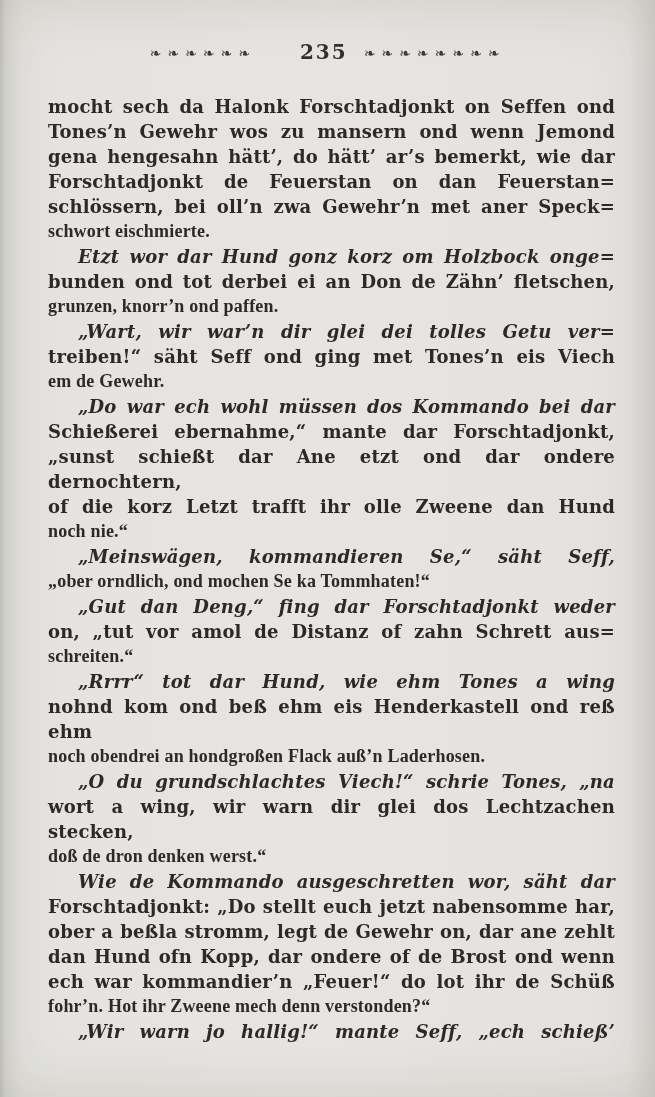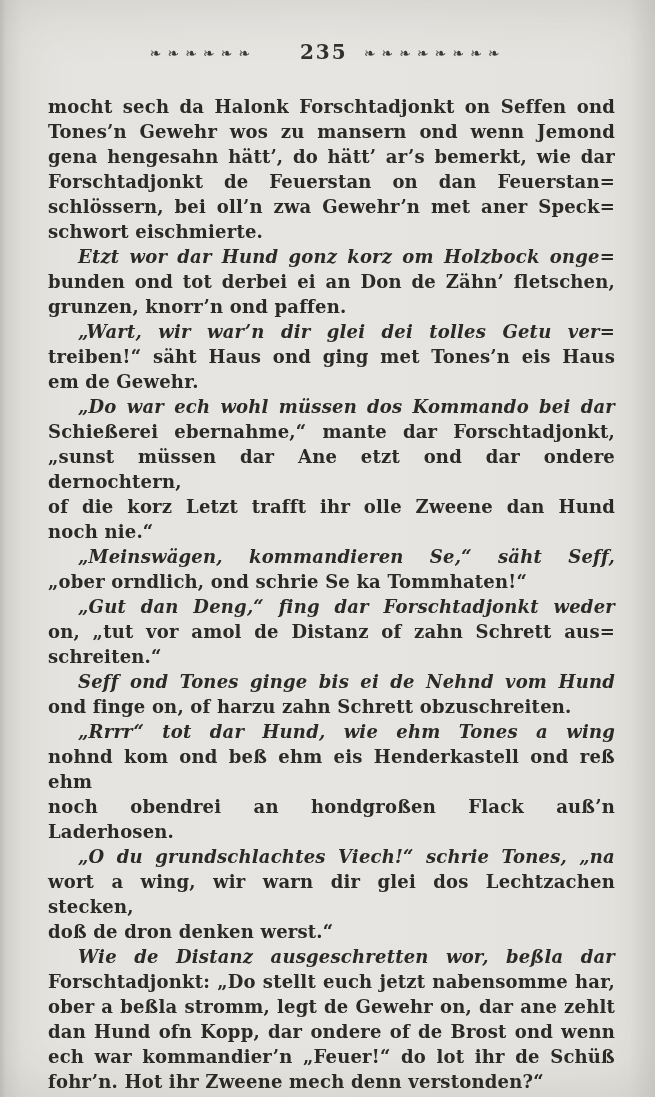--- a/index.html
+++ b/index.html
@@ -32,21 +32,21 @@
     letter-spacing:0.2px;
   }
   .para{margin:0;}
   .line{
     text-align:justify;
     text-align-last:justify;
     white-space:normal;
     min-height:25px;
   }
   .line.indent{padding-left:30px;font-style:italic;}
-  .line.last{text-align-last:left;}
+  .line.last{text-align-last:left;font-family:Liberation Serif, serif;}
 </style>
 </head>
 <body>
 
 <div class="page">
 
   <div class="header">
     <span class="ornament">❧❧❧❧❧❧</span>
     <span class="page-number">235</span>
     <span class="ornament">❧❧❧❧❧❧❧❧</span>
@@ -61,55 +61,51 @@
         <div class="line">schlössern, bei oll’n zwa Gewehr’n met aner Speck=</div>
         <div class="line last">schwort eischmierte.</div>
       </div>
       <div class="para">
         <div class="line indent">Etzt wor dar Hund gonz korz om Holzbock onge=</div>
         <div class="line">bunden ond tot derbei ei an Don de Zähn’ fletschen,</div>
         <div class="line last">grunzen, knorr’n ond paffen.</div>
       </div>
       <div class="para">
         <div class="line indent">„Wart, wir war’n dir glei dei tolles Getu ver=</div>
-        <div class="line">treiben!“ säht Haus ond ging met Tones’n eis Haus</div>
+        <div class="line">treiben!“ säht Seff ond ging met Tones’n eis Viech</div>
         <div class="line last">em de Gewehr.</div>
       </div>
       <div class="para">
         <div class="line indent">„Do war ech wohl müssen dos Kommando bei dar</div>
         <div class="line">Schießerei ebernahme,“ mante dar Forschtadjonkt,</div>
-        <div class="line">„sunst müssen dar Ane etzt ond dar ondere dernochtern,</div>
+        <div class="line">„sunst schießt dar Ane etzt ond dar ondere dernochtern,</div>
         <div class="line">of die korz Letzt trafft ihr olle Zweene dan Hund</div>
         <div class="line last">noch nie.“</div>
       </div>
       <div class="para">
         <div class="line indent">„Meinswägen, kommandieren Se,“ säht Seff,</div>
-        <div class="line last">„ober orndlich, ond schrie Se ka Tommhaten!“</div>
+        <div class="line last">„ober orndlich, ond mochen Se ka Tommhaten!“</div>
       </div>
       <div class="para">
         <div class="line indent">„Gut dan Deng,“ fing dar Forschtadjonkt weder</div>
         <div class="line">on, „tut vor amol de Distanz of zahn Schrett aus=</div>
         <div class="line last">schreiten.“</div>
-      </div>
-      <div class="para">
-        <div class="line indent">Seff ond Tones ginge bis ei de Nehnd vom Hund</div>
-        <div class="line last">ond finge on, of harzu zahn Schrett obzuschreiten.</div>
       </div>
       <div class="para">
         <div class="line indent">„Rrrr“ tot dar Hund, wie ehm Tones a wing</div>
         <div class="line">nohnd kom ond beß ehm eis Henderkastell ond reß ehm</div>
         <div class="line last">noch obendrei an hondgroßen Flack auß’n Laderhosen.</div>
       </div>
       <div class="para">
         <div class="line indent">„O du grundschlachtes Viech!“ schrie Tones, „na</div>
         <div class="line">wort a wing, wir warn dir glei dos Lechtzachen stecken,</div>
         <div class="line last">doß de dron denken werst.“</div>
       </div>
       <div class="para">
-        <div class="line indent">Wie de Distanz ausgeschretten wor, beßla dar</div>
+        <div class="line indent">Wie de Kommando ausgeschretten wor, säht dar</div>
         <div class="line">Forschtadjonkt: „Do stellt euch jetzt nabensomme har,</div>
         <div class="line">ober a beßla stromm, legt de Gewehr on, dar ane zehlt</div>
         <div class="line">dan Hund ofn Kopp, dar ondere of de Brost ond wenn</div>
         <div class="line">ech war kommandier’n „Feuer!“ do lot ihr de Schüß</div>
         <div class="line last">fohr’n. Hot ihr Zweene mech denn verstonden?“</div>
       </div>
       <div class="para">
         <div class="line indent">„Wir warn jo hallig!“ mante Seff, „ech schieß’</div>
       </div>
     </div>

